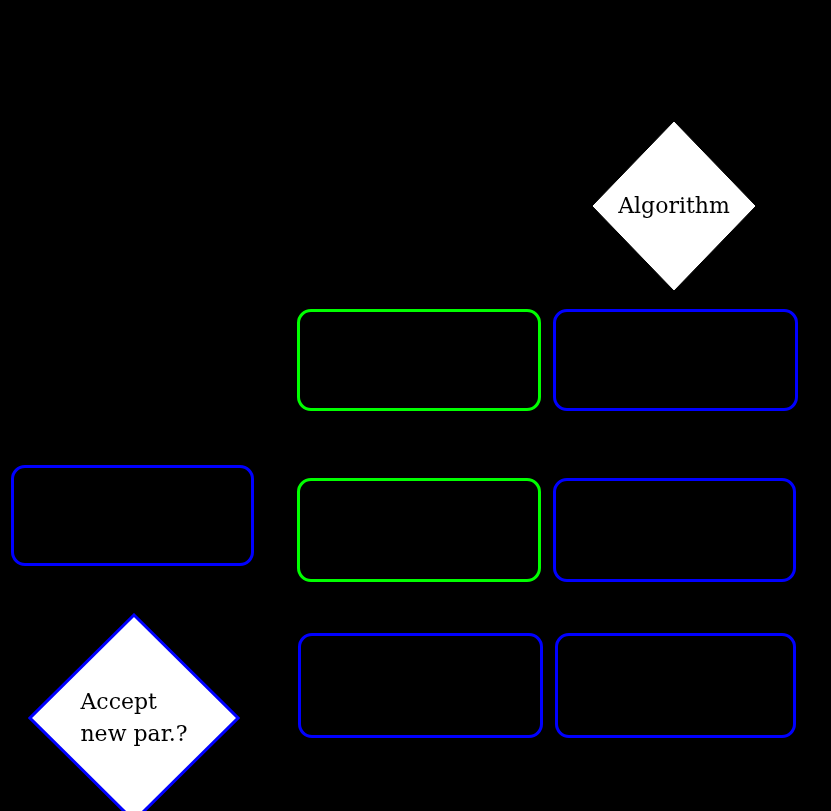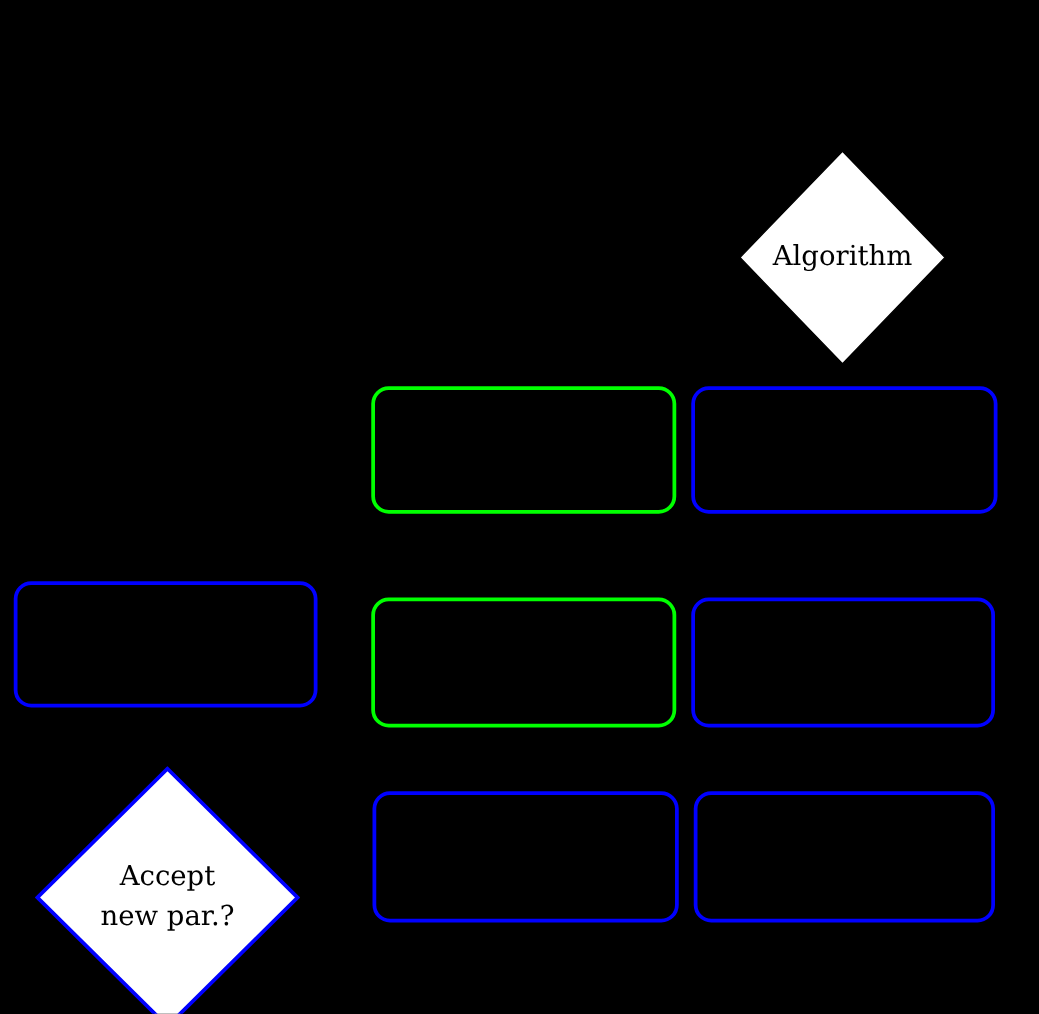--- a/index.html
+++ b/index.html
@@ -28,21 +28,20 @@
   .diamond svg {
     position: absolute;
     left: 0;
     top: 0;
   }
   .dlabel {
     position: relative;
     color: #000000;
     font-size: 22px;
     line-height: 1.45;
-    text-align: center;
     white-space: pre-line;
     z-index: 2;
   }
   .box {
     position: absolute;
     background: #000000;
     border: 3px solid #0000ff;
     border-radius: 14px;
     box-sizing: border-box;
   }

